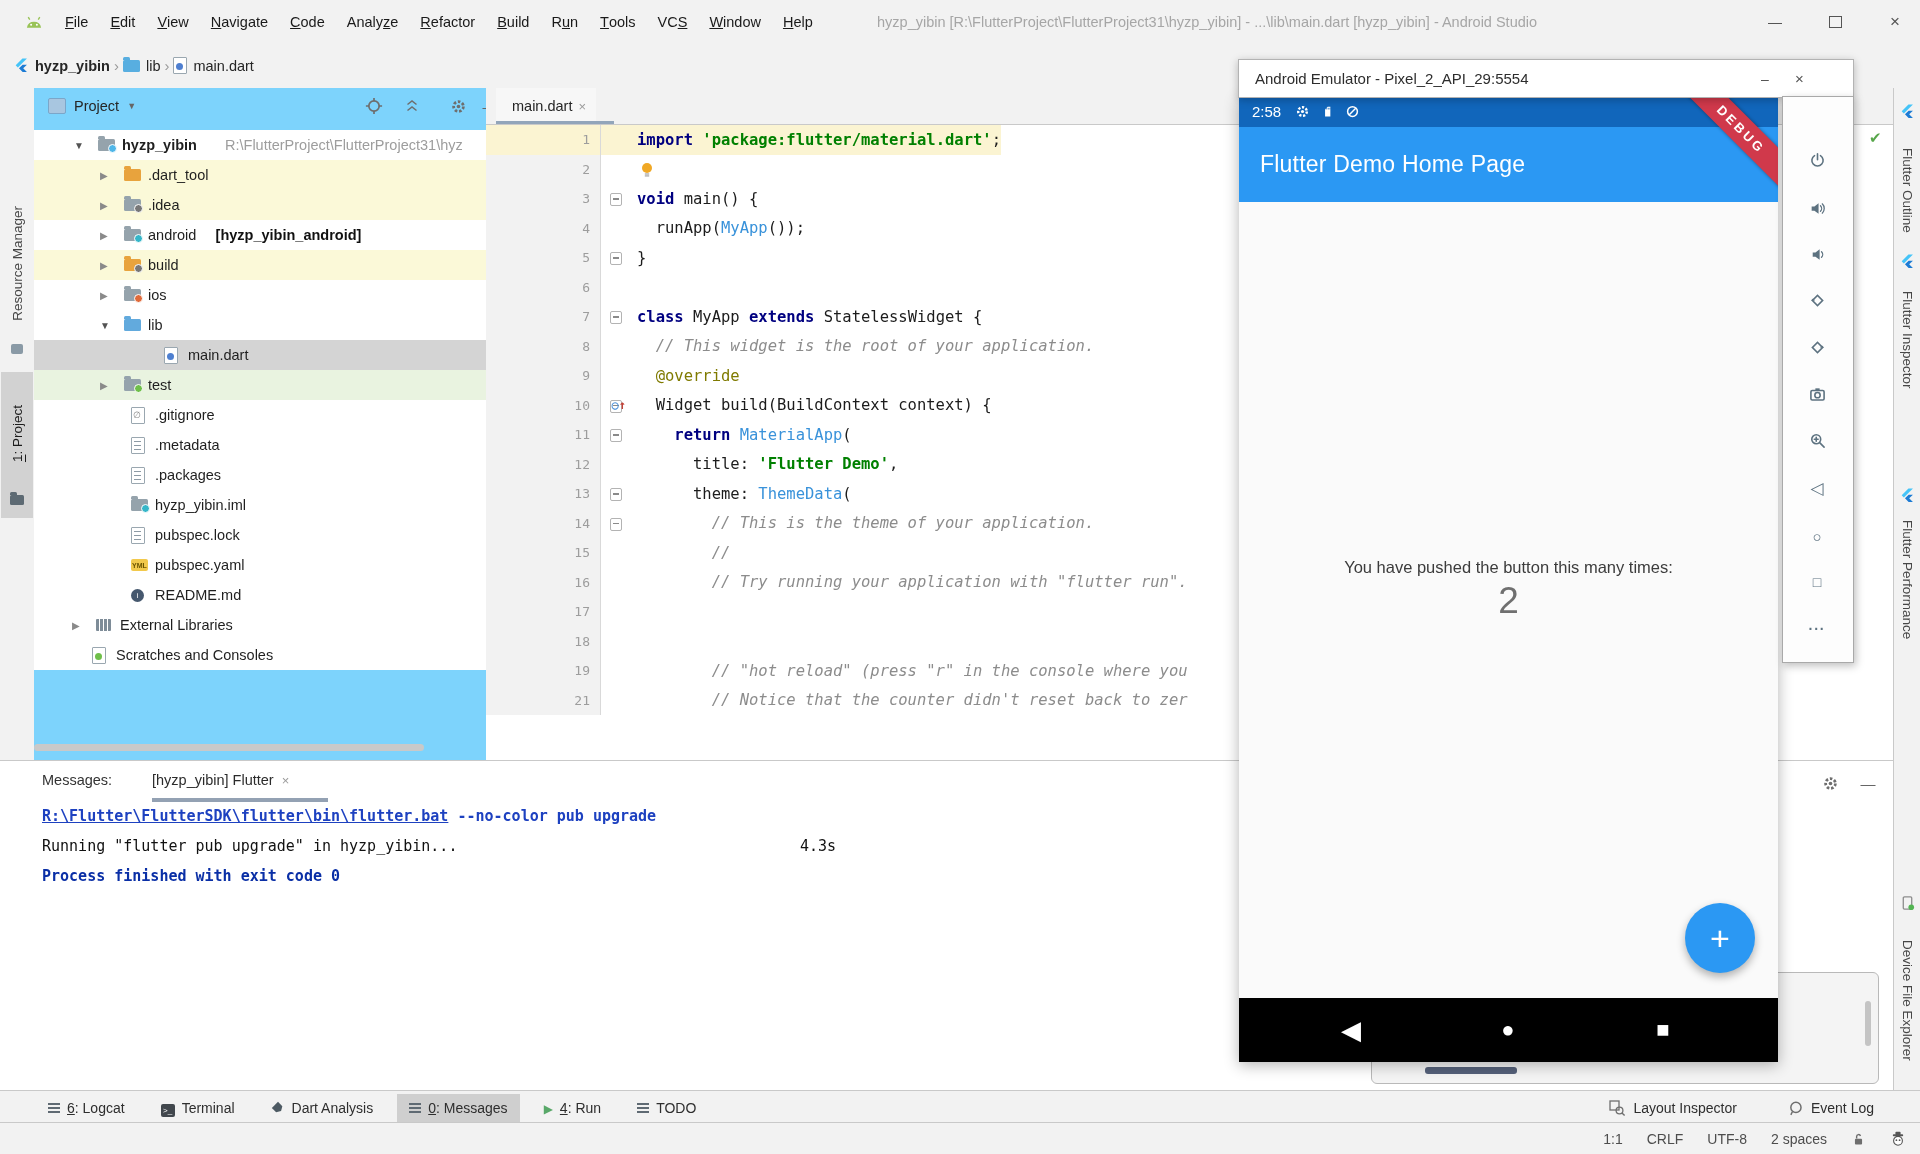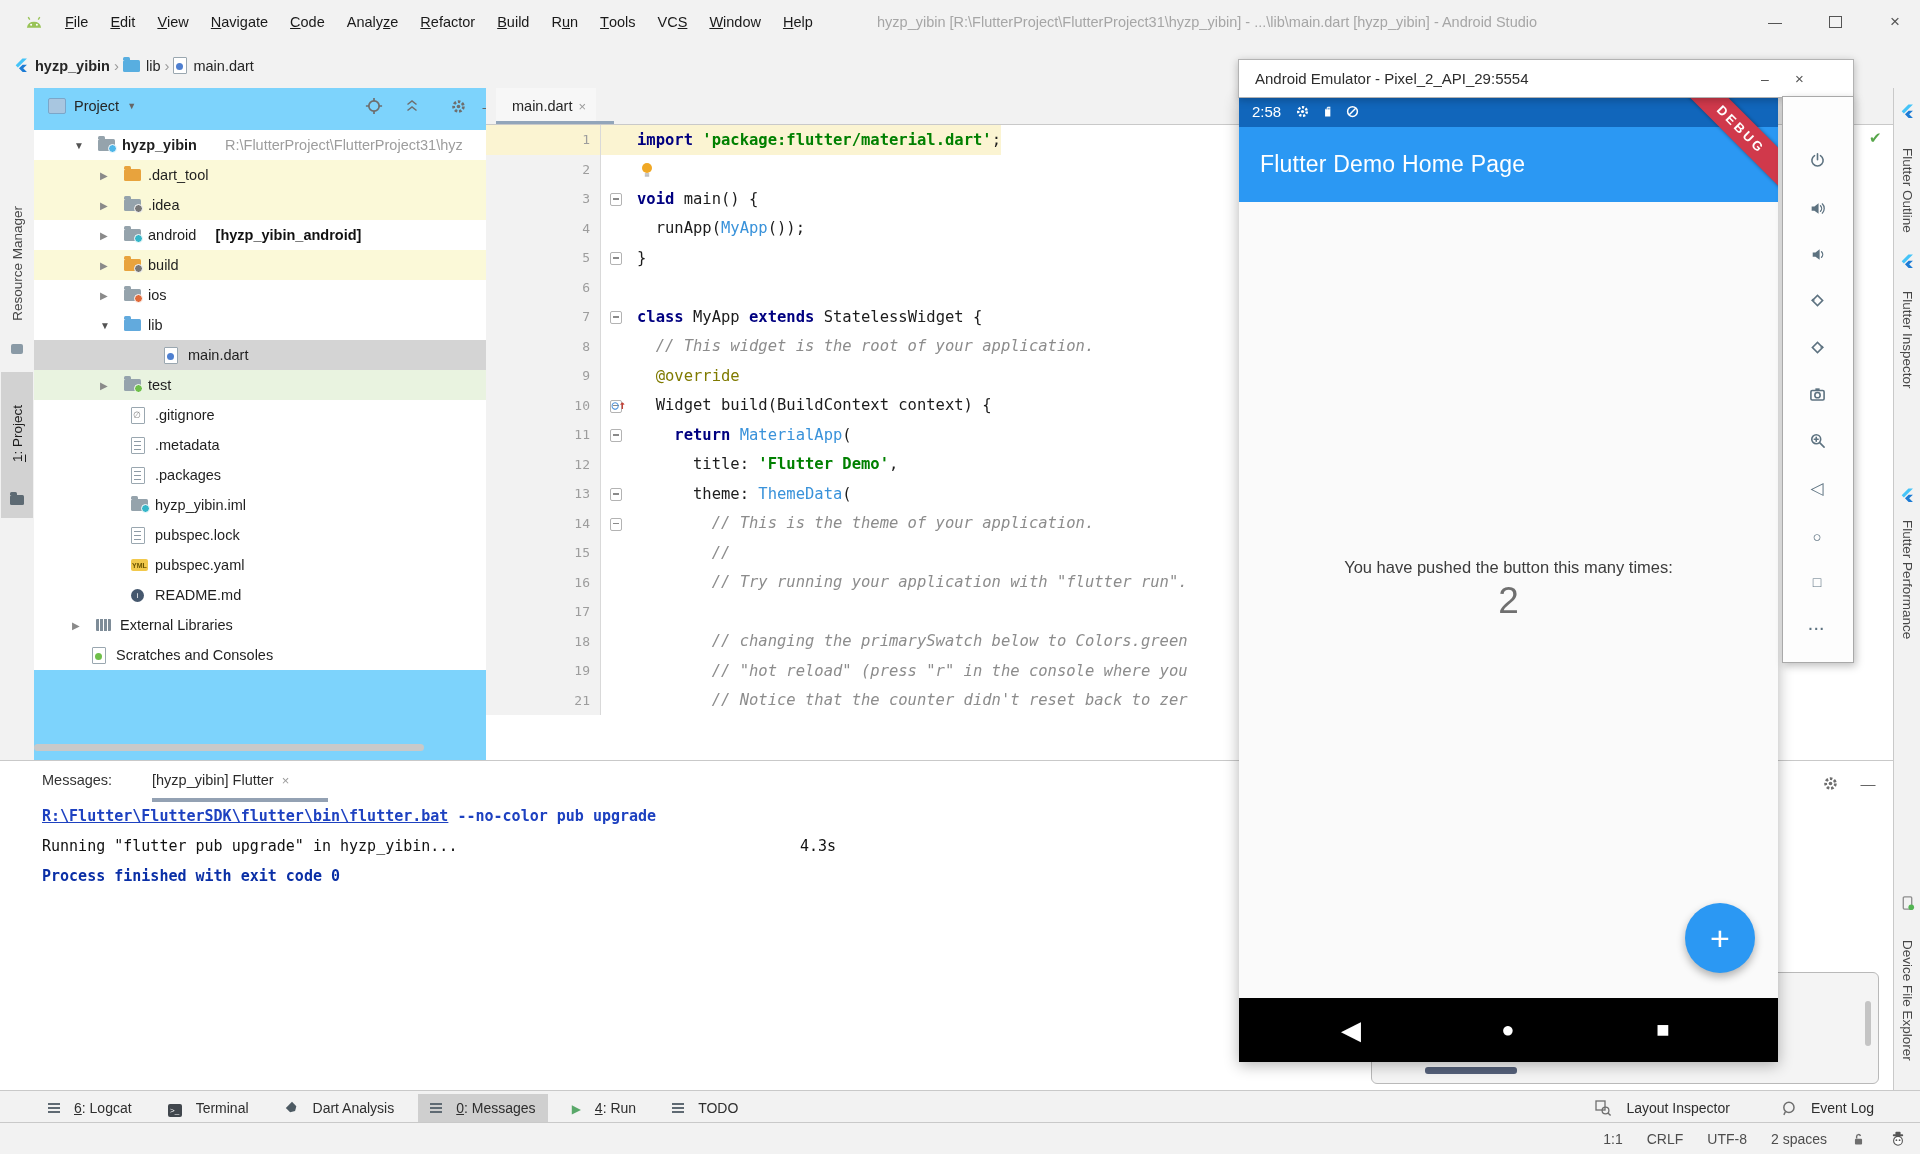--- a/index.html
+++ b/index.html
@@ -89,21 +89,21 @@
   #msg-underline{position:absolute;left:152px;top:37px;width:176px;height:4px;background:#93a1b3;}
   .msg-line{position:absolute;left:42px;font-family:"DejaVu Sans Mono",monospace;font-size:15px;white-space:pre;}
   .m-link{color:#1d41c0;text-decoration:underline;font-weight:bold;}
   .m-blue{color:#1d41c0;font-weight:bold;}
   .m-navy{color:#0a2fa6;font-weight:bold;}
   .m-p{color:#111;}
   .msg-time{position:absolute;left:800px;font-family:"DejaVu Sans Mono",monospace;font-size:15px;color:#111;}
 
   
   #toolbtns{left:0;top:1090px;width:1920px;height:32px;background:#f2f2f2;border-top:1px solid #c9c9c9;}
-  .tbtn{display:flex;align-items:center;gap:14px;font-size:14px;color:#2e2e2e;padding:0 12px;height:28px;margin-top:2px;}
+  .tbtn{display:flex;align-items:center;gap:7px;font-size:14px;color:#2e2e2e;padding:0 12px;height:28px;margin-top:2px;}
   .tbtn.active{background:#cfcfcf;}
   #statusbar{left:0;top:1122px;width:1920px;height:32px;background:#f2f2f2;border-top:1px solid #c9c9c9;}
   .sb-item{font-size:14px;color:#4d4d4d;}
 
   
   #rightstripe{left:1893px;top:88px;width:27px;height:1002px;background:#f2f2f2;border-left:1px solid #c9c9c9;}
   .rwrap{position:absolute;left:0;width:27px;display:flex;align-items:center;justify-content:center;}
 
   
   #emu-title{left:1238px;top:59px;width:614px;height:37px;background:#fff;border:1px solid #b3b3b3;
@@ -564,21 +564,20 @@
           <div class="cl-marks"></div>
           <div class="cl-code"><span class="tok-c">        // Try running your application with "flutter run".</span></div>
         </div>
         <div class="cl-line">
           <div class="cl-num">17</div>
           <div class="cl-marks"></div>
         </div>
         <div class="cl-line">
           <div class="cl-num">18</div>
           <div class="cl-marks"></div>
-          <div class="cl-code"><span class="tok-c">        // changing the primarySwatch below to Colors.green</span></div>
         </div>
         <div class="cl-line">
           <div class="cl-num">19</div>
           <div class="cl-marks"></div>
           <div class="cl-code"><span class="tok-c">        // "hot reload" (press "r" in the console where you</span></div>
         </div>
         <div class="cl-line">
           <div class="cl-num">21</div>
           <div class="cl-marks"></div>
           <div class="cl-code"><span class="tok-c">        // Notice that the counter didn't reset back to zer</span></div>

